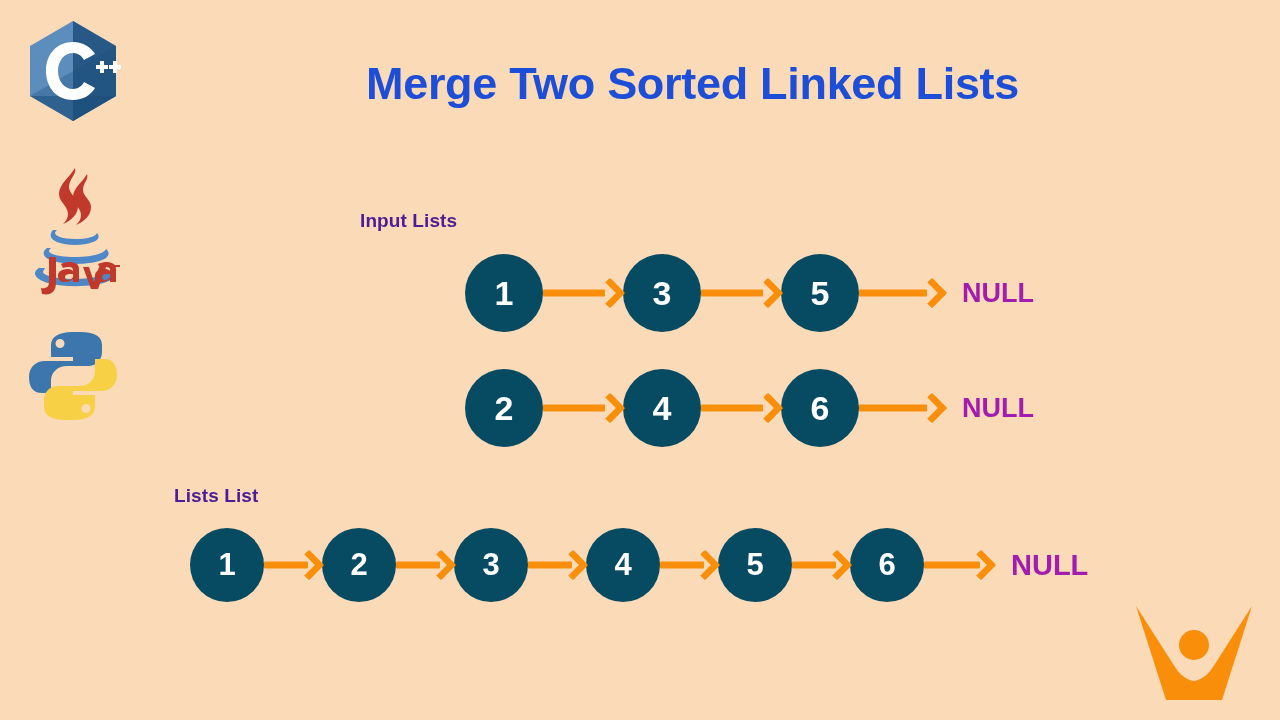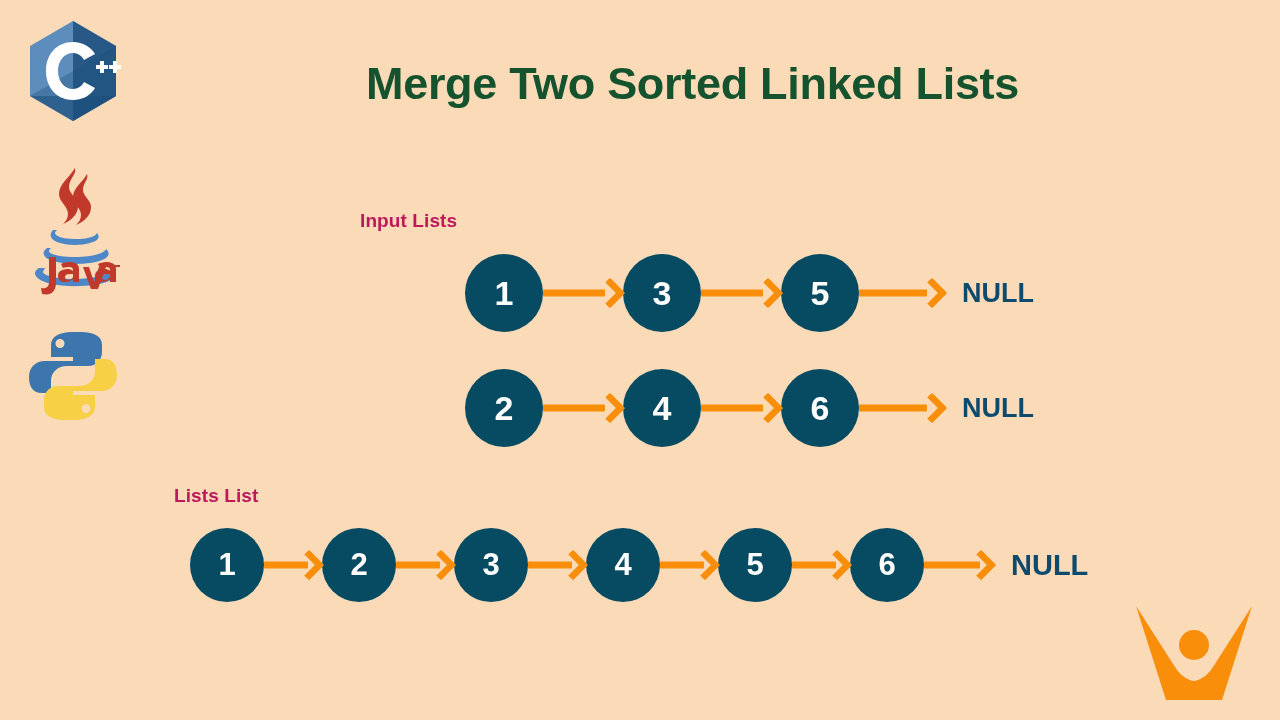--- a/index.html
+++ b/index.html
@@ -33,30 +33,30 @@
   
   .title {
     position: absolute;
     left: 160px;
     right: 55px;
     top: 58px;
     text-align: center;
     font-size: 45px;
     font-weight: 700;
     letter-spacing: -0.3px;
-    color: #14532d;
+    color: #1d4ed8;
     white-space: nowrap;
   }
 
   
   .section-label {
     position: absolute;
     font-size: 19px;
     font-weight: 700;
-    color: #be185d;
+    color: #4c1d95;
     letter-spacing: 0.1px;
   }
   .label-input  { left: 360px; top: 210px; }
   .label-merged { left: 174px; top: 485px; }
 
   
   .list-row {
     position: absolute;
     display: flex;
     align-items: center;
@@ -111,21 +111,21 @@
   }
   
   .arrow.long { }
   .row-a .arrow.long, .row-b .arrow.long { width: 86px; }
   .row-a .arrow.long .shaft, .row-b .arrow.long .shaft { width: 68px; }
   .row-c .arrow.long { width: 70px; }
   .row-c .arrow.long .shaft { width: 56px; }
 
   .null-label {
     font-weight: 700;
-    color: #0c4a6e;
+    color: #a21caf;
     flex: 0 0 auto;
     white-space: nowrap;
   }
   .row-a .null-label, .row-b .null-label { font-size: 27px; margin-left: 17px; }
   .row-c .null-label { font-size: 29px; margin-left: 17px; }
 
   
   .brand-mark {
     position: absolute;
     right: 22px;

